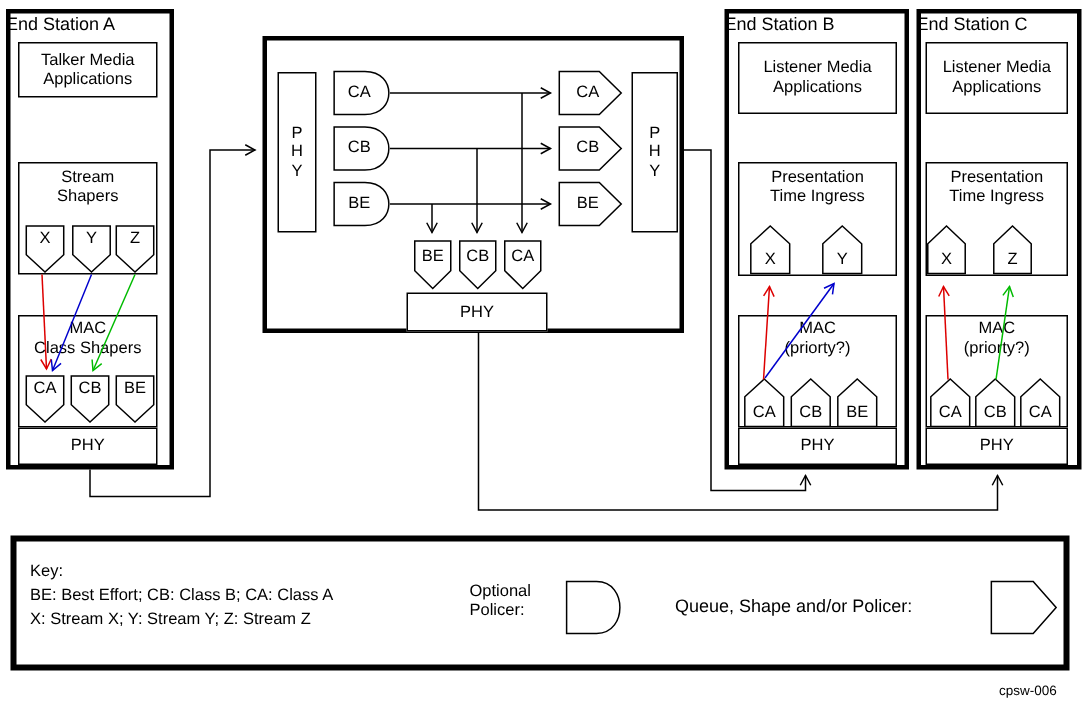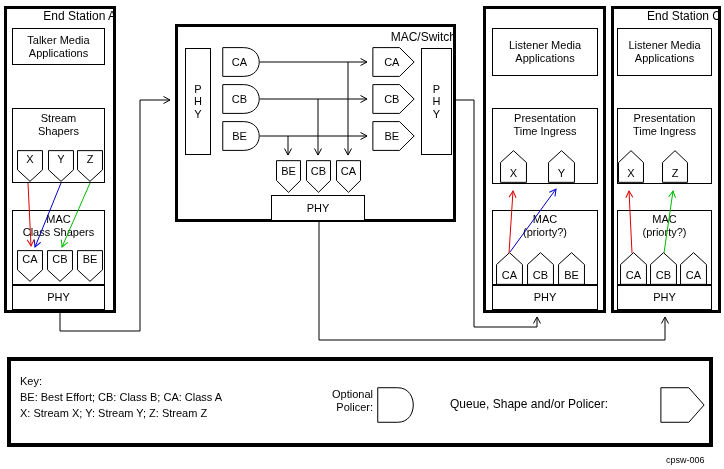--- a/index.html
+++ b/index.html
@@ -6,21 +6,21 @@
   #canvas{
     position:relative;width:724px;height:469px;background:#fff;
     font-family:"Liberation Sans", sans-serif;color:#000;overflow:hidden;
   }
   .box{position:absolute;border:1px solid #000;background:#fff;box-sizing:border-box;}
   .thick{border-width:3px;}
   .keyborder{border-width:4px;}
   .flexc{display:flex;align-items:center;justify-content:center;text-align:center;white-space:pre-line;line-height:1.15;font-size:11px;}
   .topc{display:flex;align-items:flex-start;justify-content:center;text-align:center;white-space:pre-line;line-height:1.15;font-size:11px;padding-top:3px;}
   .txt{position:absolute;white-space:pre-line;line-height:1.2;text-align:center;}
-  .ctr{text-align:right;}
+  .ctr{text-align:left;}
   .t12{font-size:12px;}
   .t11{font-size:11px;}
   .t9{font-size:9px;}
   .shape{position:absolute;}
   .shape svg{position:absolute;left:0;top:0;width:100%;height:100%;overflow:visible;display:block;}
   .shape polygon,.shape path{fill:#fff;stroke:#000;stroke-width:1;}
   .slabel{position:absolute;width:100%;text-align:center;font-size:11px;line-height:1;}
   .down .slabel{top:4px;}
   .up .slabel{bottom:4px;}
   .rightp .slabel{top:50%;transform:translateY(-50%);left:-4%;}
@@ -77,21 +77,20 @@
   </div>
   <div class="shape down" style="left:77px;top:250px;width:26px;height:32px">
     <svg viewBox="0 0 100 100" preserveAspectRatio="none">
         <polygon points="2,2 98,2 98,62 50,98 2,62" vector-effect="non-scaling-stroke"></polygon>
       </svg>
     <span class="slabel">BE</span>
   </div>
   <div class="box flexc" style="left:12px;top:285px;width:93px;height:25px">PHY</div>
 
   <div class="box thick" style="left:175px;top:24px;width:281px;height:198px"></div>
-  <div class="txt ctr t12" style="left:175px;top:30px;width:281px">MAC/Switch</div>
 
   <div class="box flexc" style="left:185px;top:48px;width:26px;height:107px">P
 H
 Y</div>
   <div class="box flexc" style="left:421px;top:48px;width:31px;height:107px">P
 H
 Y</div>
 
   <div class="shape dshape" style="left:222px;top:47px;width:38px;height:30px">
     <svg viewBox="0 0 100 100" preserveAspectRatio="none">
@@ -145,20 +144,21 @@
   </div>
   <div class="shape down" style="left:336px;top:160px;width:25px;height:33px">
     <svg viewBox="0 0 100 100" preserveAspectRatio="none">
         <polygon points="2,2 98,2 98,62 50,98 2,62" vector-effect="non-scaling-stroke"></polygon>
       </svg>
     <span class="slabel" style="top:6px">CA</span>
   </div>
   <div class="box flexc" style="left:271px;top:195px;width:94px;height:26px">PHY</div>
 
   <div class="box thick" style="left:483px;top:6px;width:123px;height:307px"></div>
+  <div class="txt ctr t12" style="left:483px;top:9px;width:123px">End Station B</div>
 
   <div class="box flexc" style="left:492px;top:28px;width:106px;height:48px">Listener Media
 Applications</div>
 
   <div class="box topc" style="left:492px;top:108px;width:106px;height:76px">Presentation
 Time Ingress</div>
   <div class="shape up" style="left:500px;top:150px;width:27px;height:33px">
     <svg viewBox="0 0 100 100" preserveAspectRatio="none">
         <polygon points="50,2 98,38 98,98 2,98 2,38" vector-effect="non-scaling-stroke"></polygon>
       </svg>

